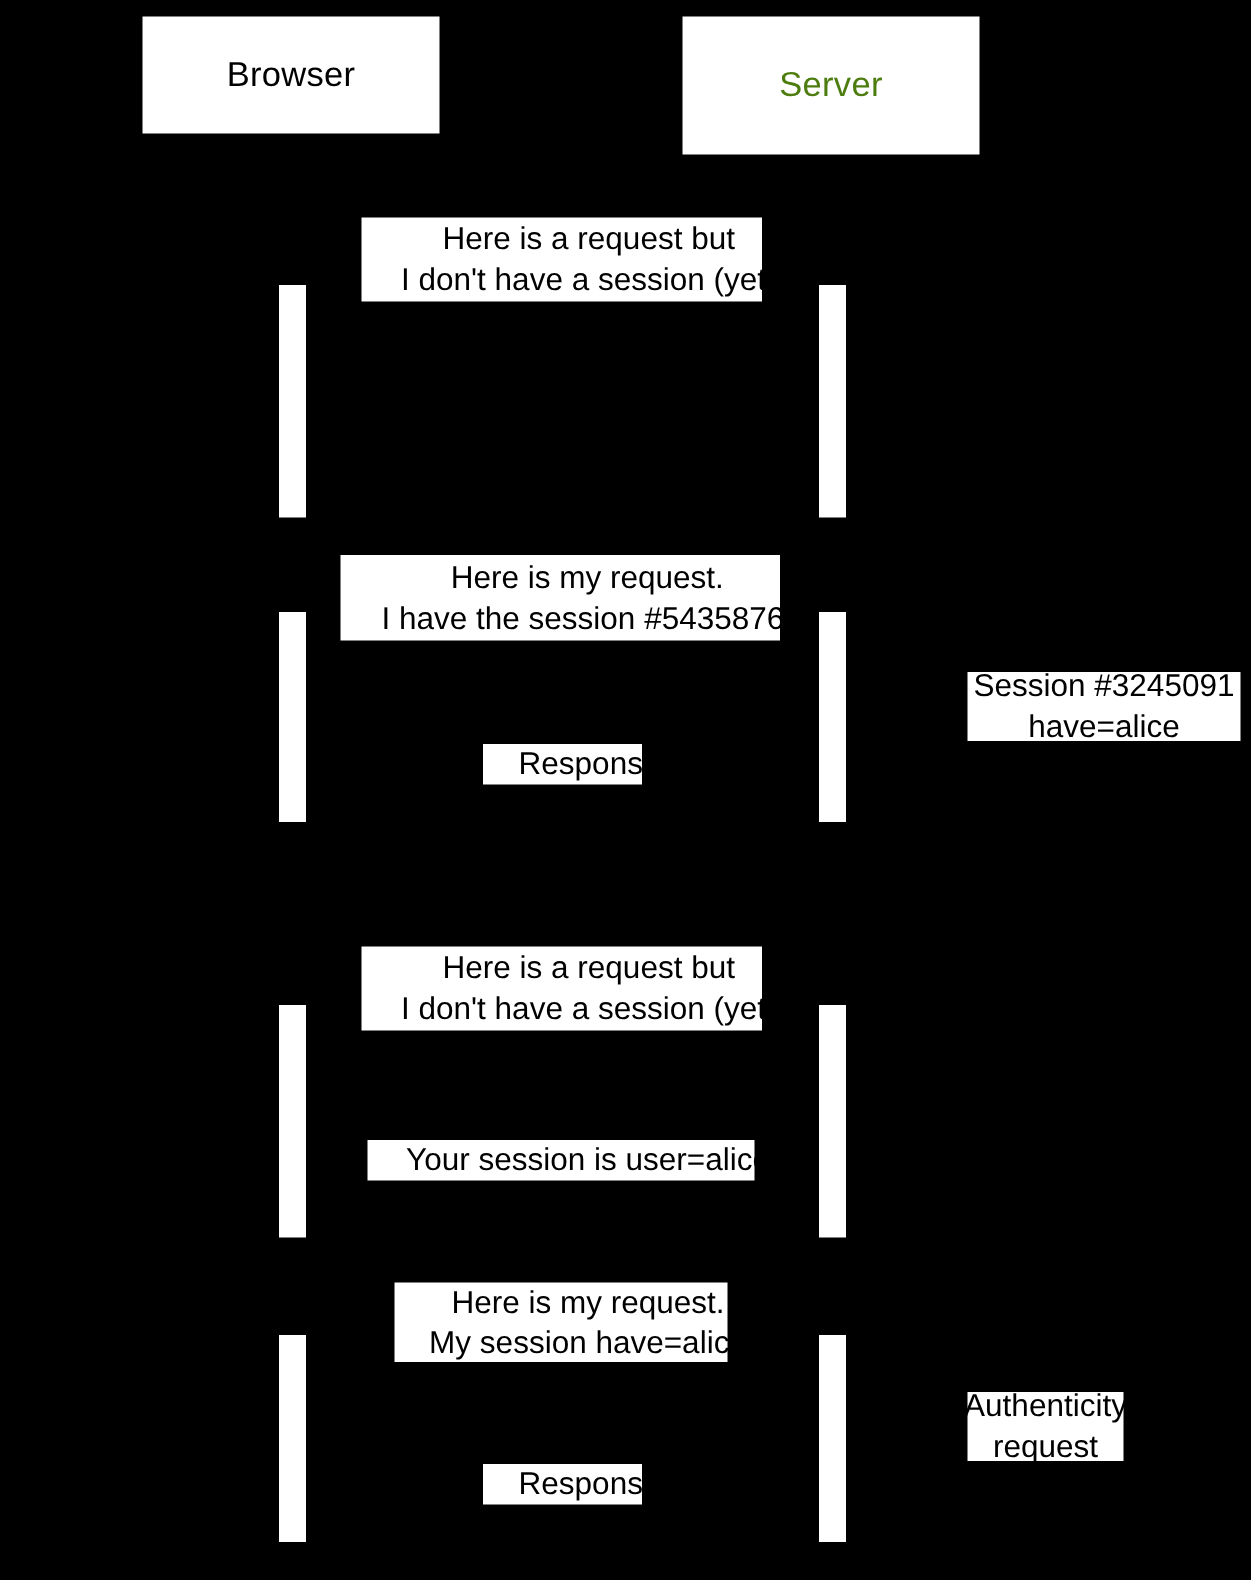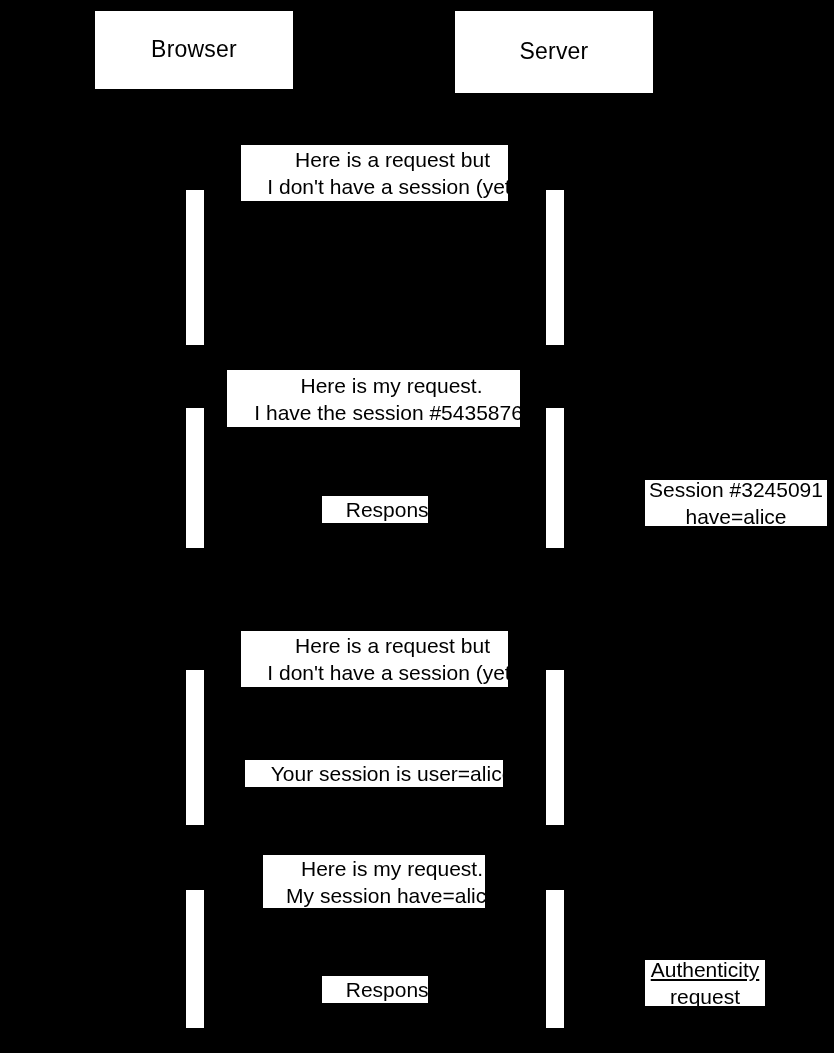--- a/index.html
+++ b/index.html
@@ -64,45 +64,44 @@
     color: #000000;
     font-size: 21px;
     line-height: 27px;
     text-align: center;
     white-space: pre;
     box-sizing: border-box;
     display: flex;
     flex-direction: column;
     align-items: center;
     justify-content: center;
-    margin-top: 32px;
   }
 </style>
 </head>
 <body style="background: rgb(0, 0, 0);">
 
 <div id="canvas" style="background: rgb(0, 0, 0);">
 
   <div class="participant" style="left: 95px; top: 11px; width: 198px; height: 78px; background: rgb(255, 255, 255); color: rgb(0, 0, 0);">Browser</div>
 
-  <div class="participant" style="left: 455px; top: 11px; width: 198px; height: 82px; background: rgb(255, 255, 255); color: #000000;">Server</div>
+  <div class="participant" style="left: 455px; top: 11px; width: 198px; height: 92px; background: rgb(255, 255, 255); color: #4d7c0f;">Server</div>
 
   <div class="activation" style="left: 186px; top: 190px; width: 18px; height: 155px; background: rgb(255, 255, 255); color: transparent;"></div>
   <div class="activation" style="left: 546px; top: 190px; width: 18px; height: 155px; background: rgb(255, 255, 255); color: transparent;"></div>
   <div class="activation" style="left: 186px; top: 408px; width: 18px; height: 140px; background: rgb(255, 255, 255); color: transparent;"></div>
   <div class="activation" style="left: 546px; top: 408px; width: 18px; height: 140px; background: rgb(255, 255, 255); color: transparent;"></div>
   <div class="activation" style="left: 186px; top: 670px; width: 18px; height: 155px; background: rgb(255, 255, 255); color: transparent;"></div>
   <div class="activation" style="left: 546px; top: 670px; width: 18px; height: 155px; background: rgb(255, 255, 255); color: transparent;"></div>
   <div class="activation" style="left: 186px; top: 890px; width: 18px; height: 138px; background: rgb(255, 255, 255); color: transparent;"></div>
   <div class="activation" style="left: 546px; top: 890px; width: 18px; height: 138px; background: rgb(255, 255, 255); color: transparent;"></div>
 
   <div class="msg-label" style="left: 241px; top: 145px; width: 267px; height: 56px; background: rgb(255, 255, 255); color: rgb(0, 0, 0);"><span class="ln">Here is a request but</span><span class="ln">I don't have a session (yet)</span></div>
   <div class="msg-label" style="left: 227px; top: 370px; width: 293px; height: 57px; background: rgb(255, 255, 255); color: rgb(0, 0, 0);"><span class="ln">Here is my request.</span><span class="ln">I have the session #5435876!</span></div>
   <div class="msg-label" style="left: 322px; top: 496px; width: 106px; height: 27px; background: rgb(255, 255, 255); color: rgb(0, 0, 0);"><span class="ln">Response</span></div>
   <div class="msg-label" style="left: 241px; top: 631px; width: 267px; height: 56px; background: rgb(255, 255, 255); color: rgb(0, 0, 0);"><span class="ln">Here is a request but</span><span class="ln">I don't have a session (yet)</span></div>
   <div class="msg-label" style="left: 245px; top: 728px; width: 258px; height: 27px; background: rgb(255, 255, 255); color: rgb(0, 0, 0); margin-top: 32px;"><span class="ln">Your session is user=alice</span></div>
   <div class="msg-label" style="left: 263px; top: 855px; width: 222px; height: 53px; background: rgb(255, 255, 255); color: rgb(0, 0, 0);"><span class="ln">Here is my request.</span><span class="ln">My session have=alice</span></div>
   <div class="msg-label" style="left: 322px; top: 976px; width: 106px; height: 27px; background: rgb(255, 255, 255); color: rgb(0, 0, 0);"><span class="ln">Response</span></div>
 
   <div class="note" style="left: 645px; top: 448px; width: 182px; height: 46px; background: rgb(255, 255, 255); color: rgb(0, 0, 0);"><span class="ln">Session #3245091</span><span class="ln">have=alice</span></div>
-  <div class="note" style="left: 645px; top: 928px; width: 120px; height: 46px; background: rgb(255, 255, 255); color: rgb(0, 0, 0); text-decoration: underline;"><span class="ln">Authenticity</span><span class="ln">request</span></div>
+  <div class="note" style="left: 645px; top: 928px; width: 104px; height: 46px; background: rgb(255, 255, 255); color: rgb(0, 0, 0);"><span class="ln">Authenticity</span><span class="ln">request</span></div>
 
 </div>
 
 </body></html>

